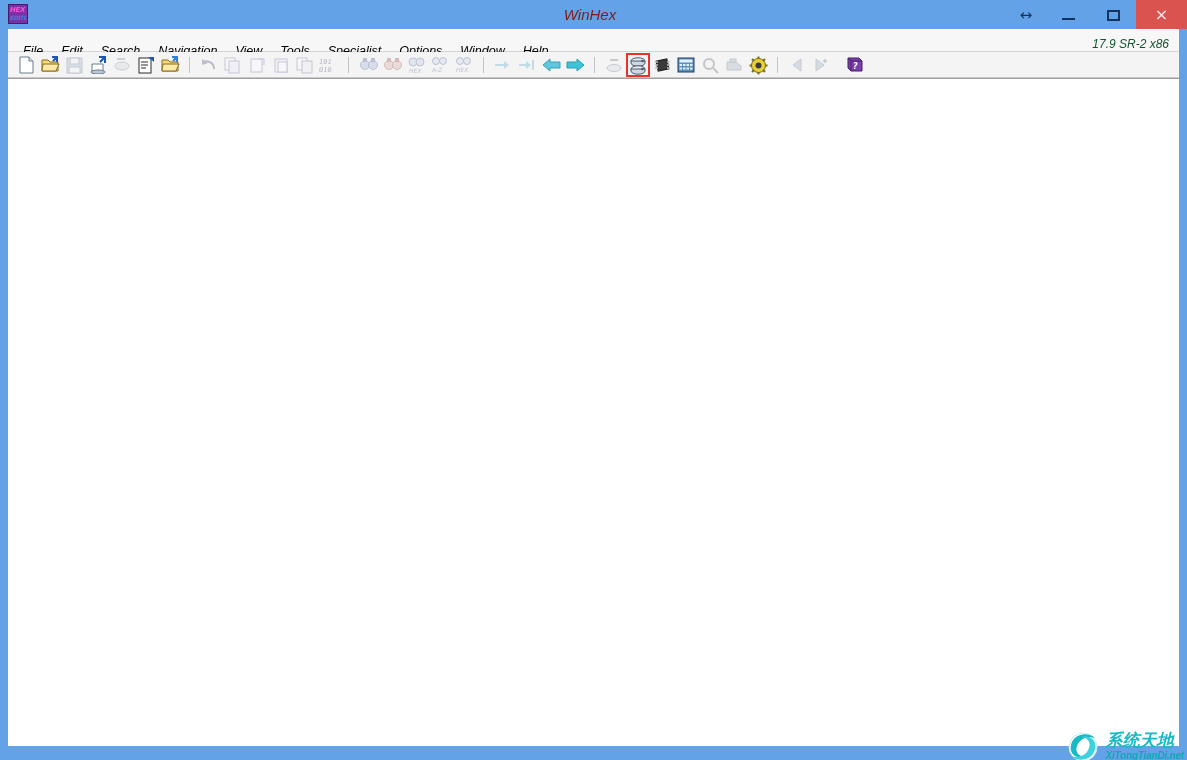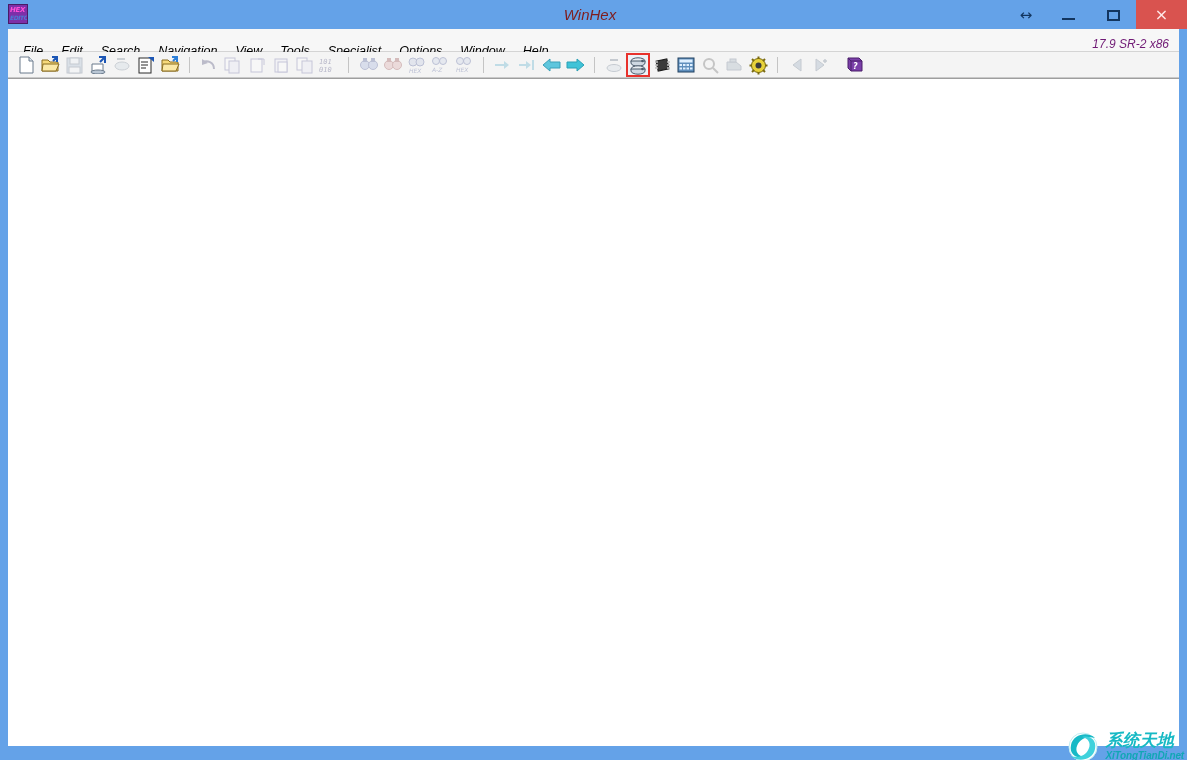--- a/index.html
+++ b/index.html
@@ -149,21 +149,21 @@
     white-space: nowrap;
     cursor: default;
   }
   .menu-item u { text-decoration: underline; }
   .version-label {
     position: absolute;
     right: 10px; top: 4px;
     height: 22px;
     line-height: 22px;
     font-size: 12px;
-    color: #701a75;
+    color: #14532d;
   }
 
   
   .toolbar {
     position: absolute;
     left: 8px; top: 52px;
     width: 1171px;
     height: 26px;
     background: #f4f4f4;
     border-bottom: 1px solid #c9c9c9;

